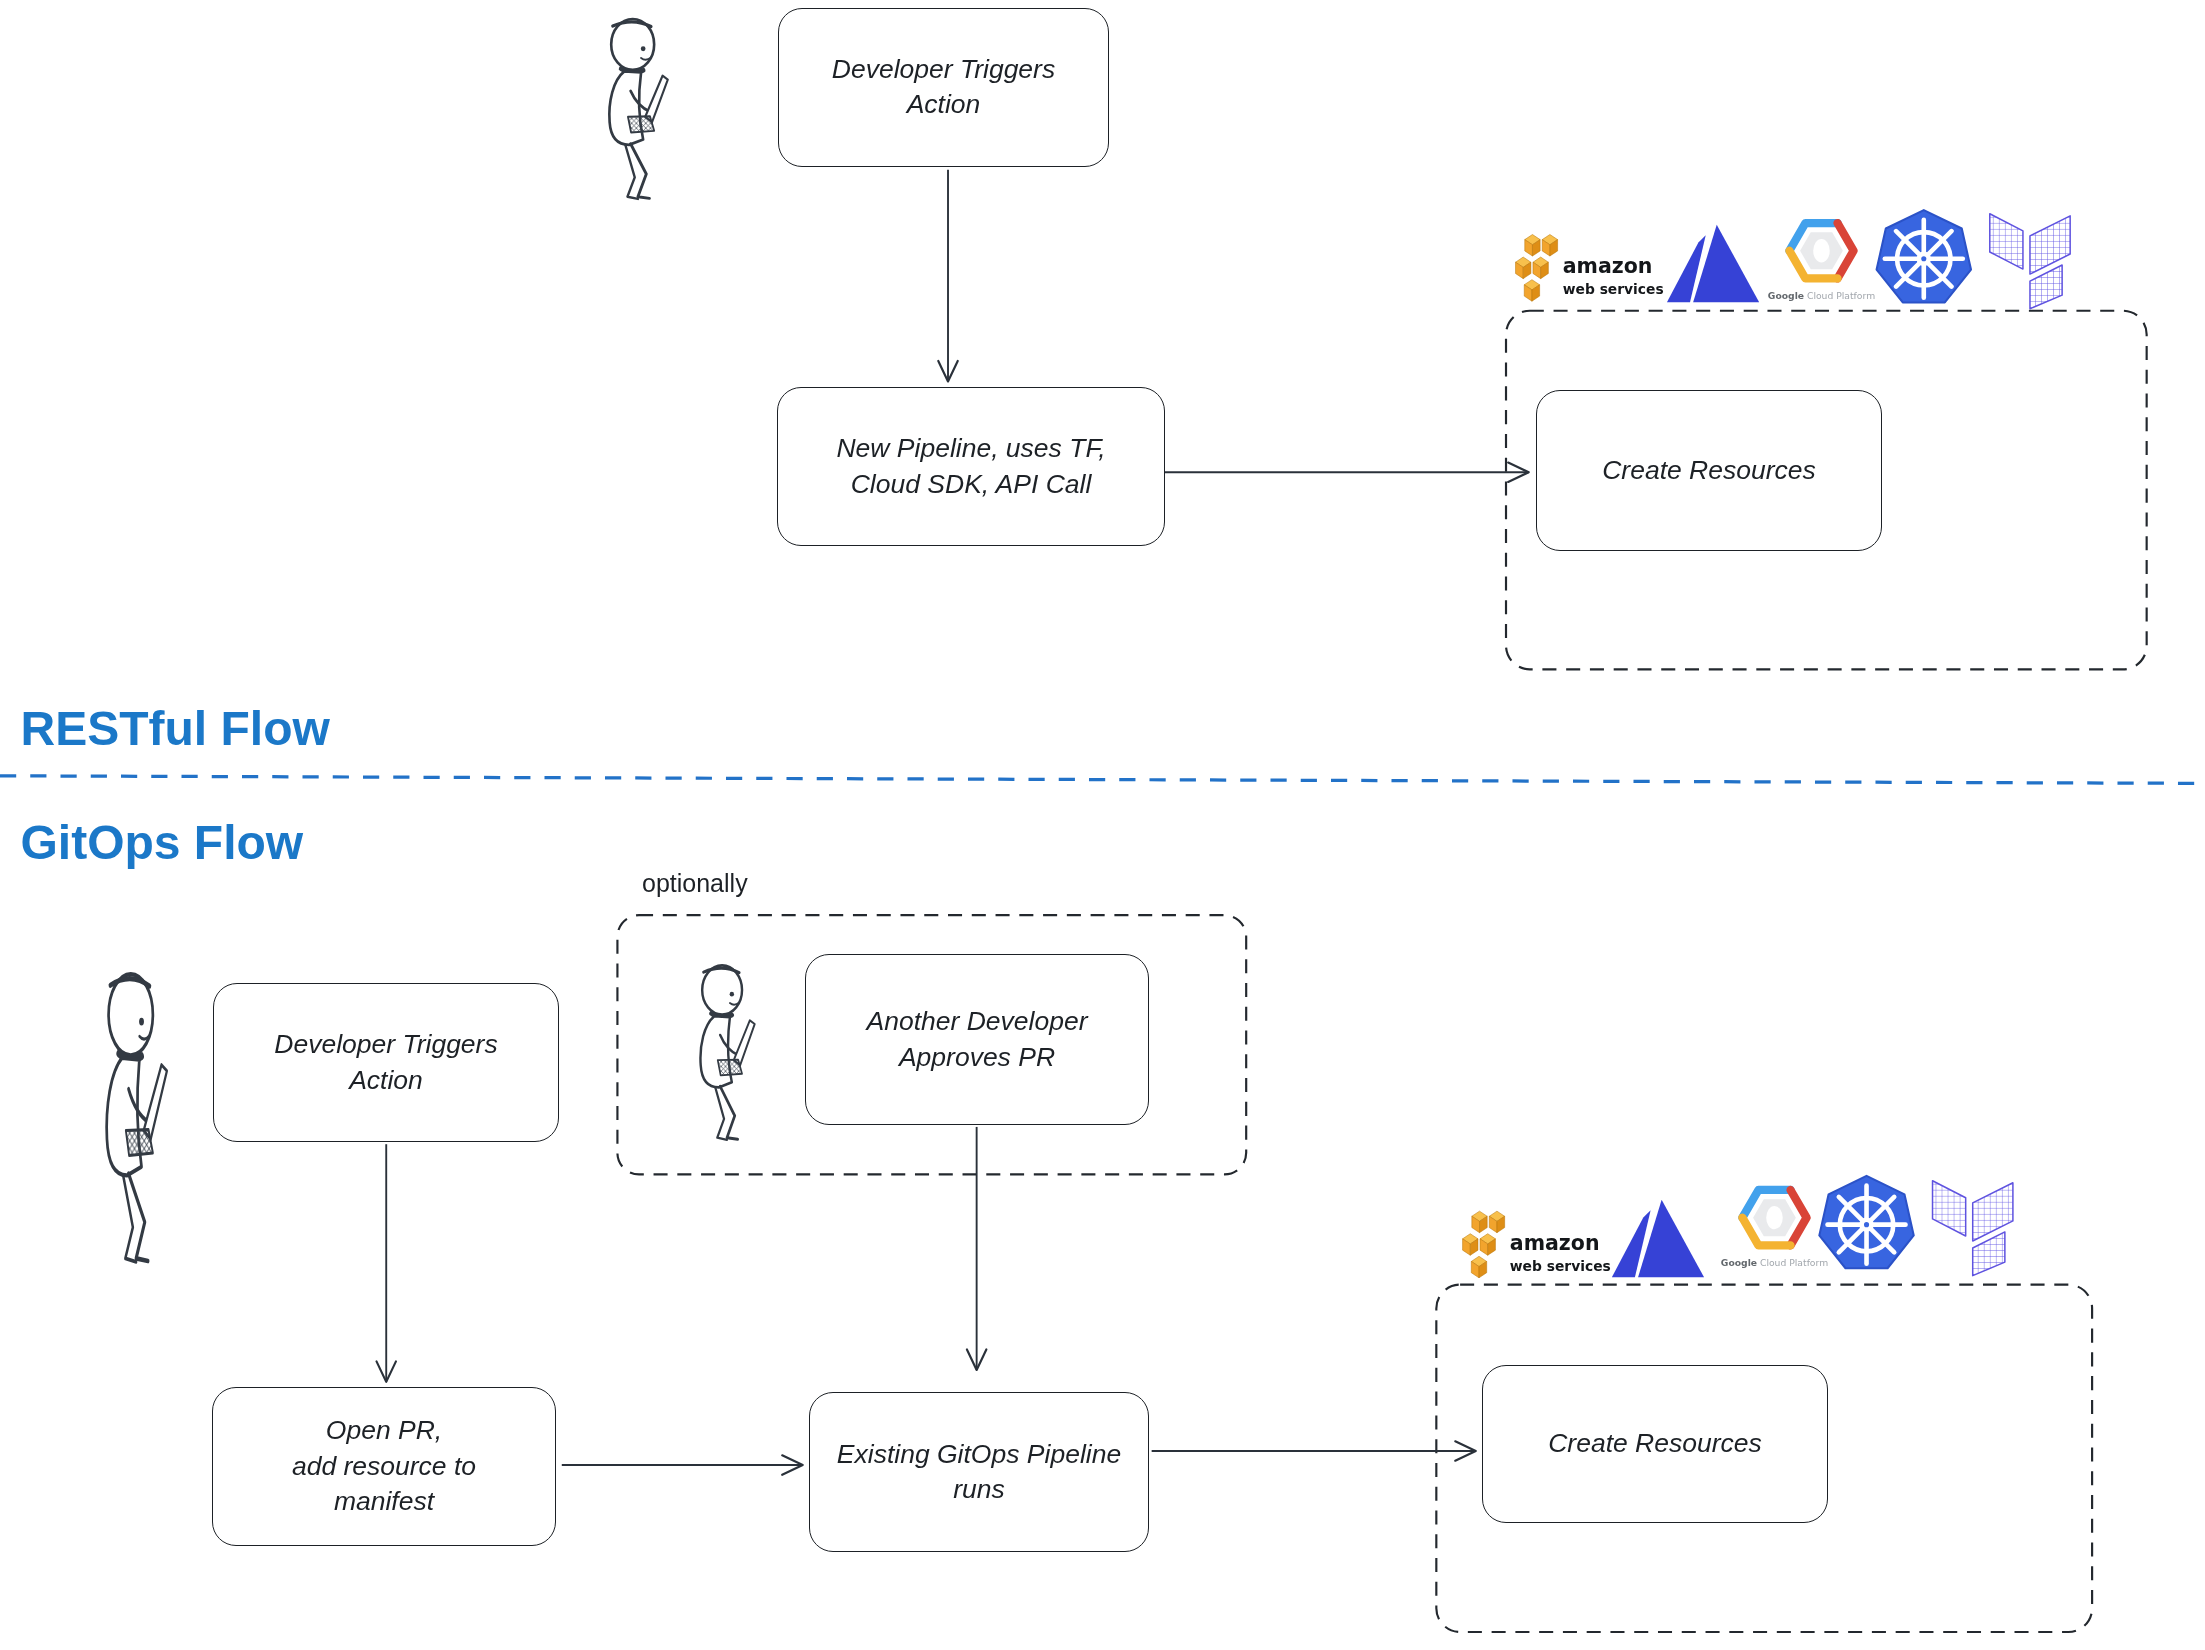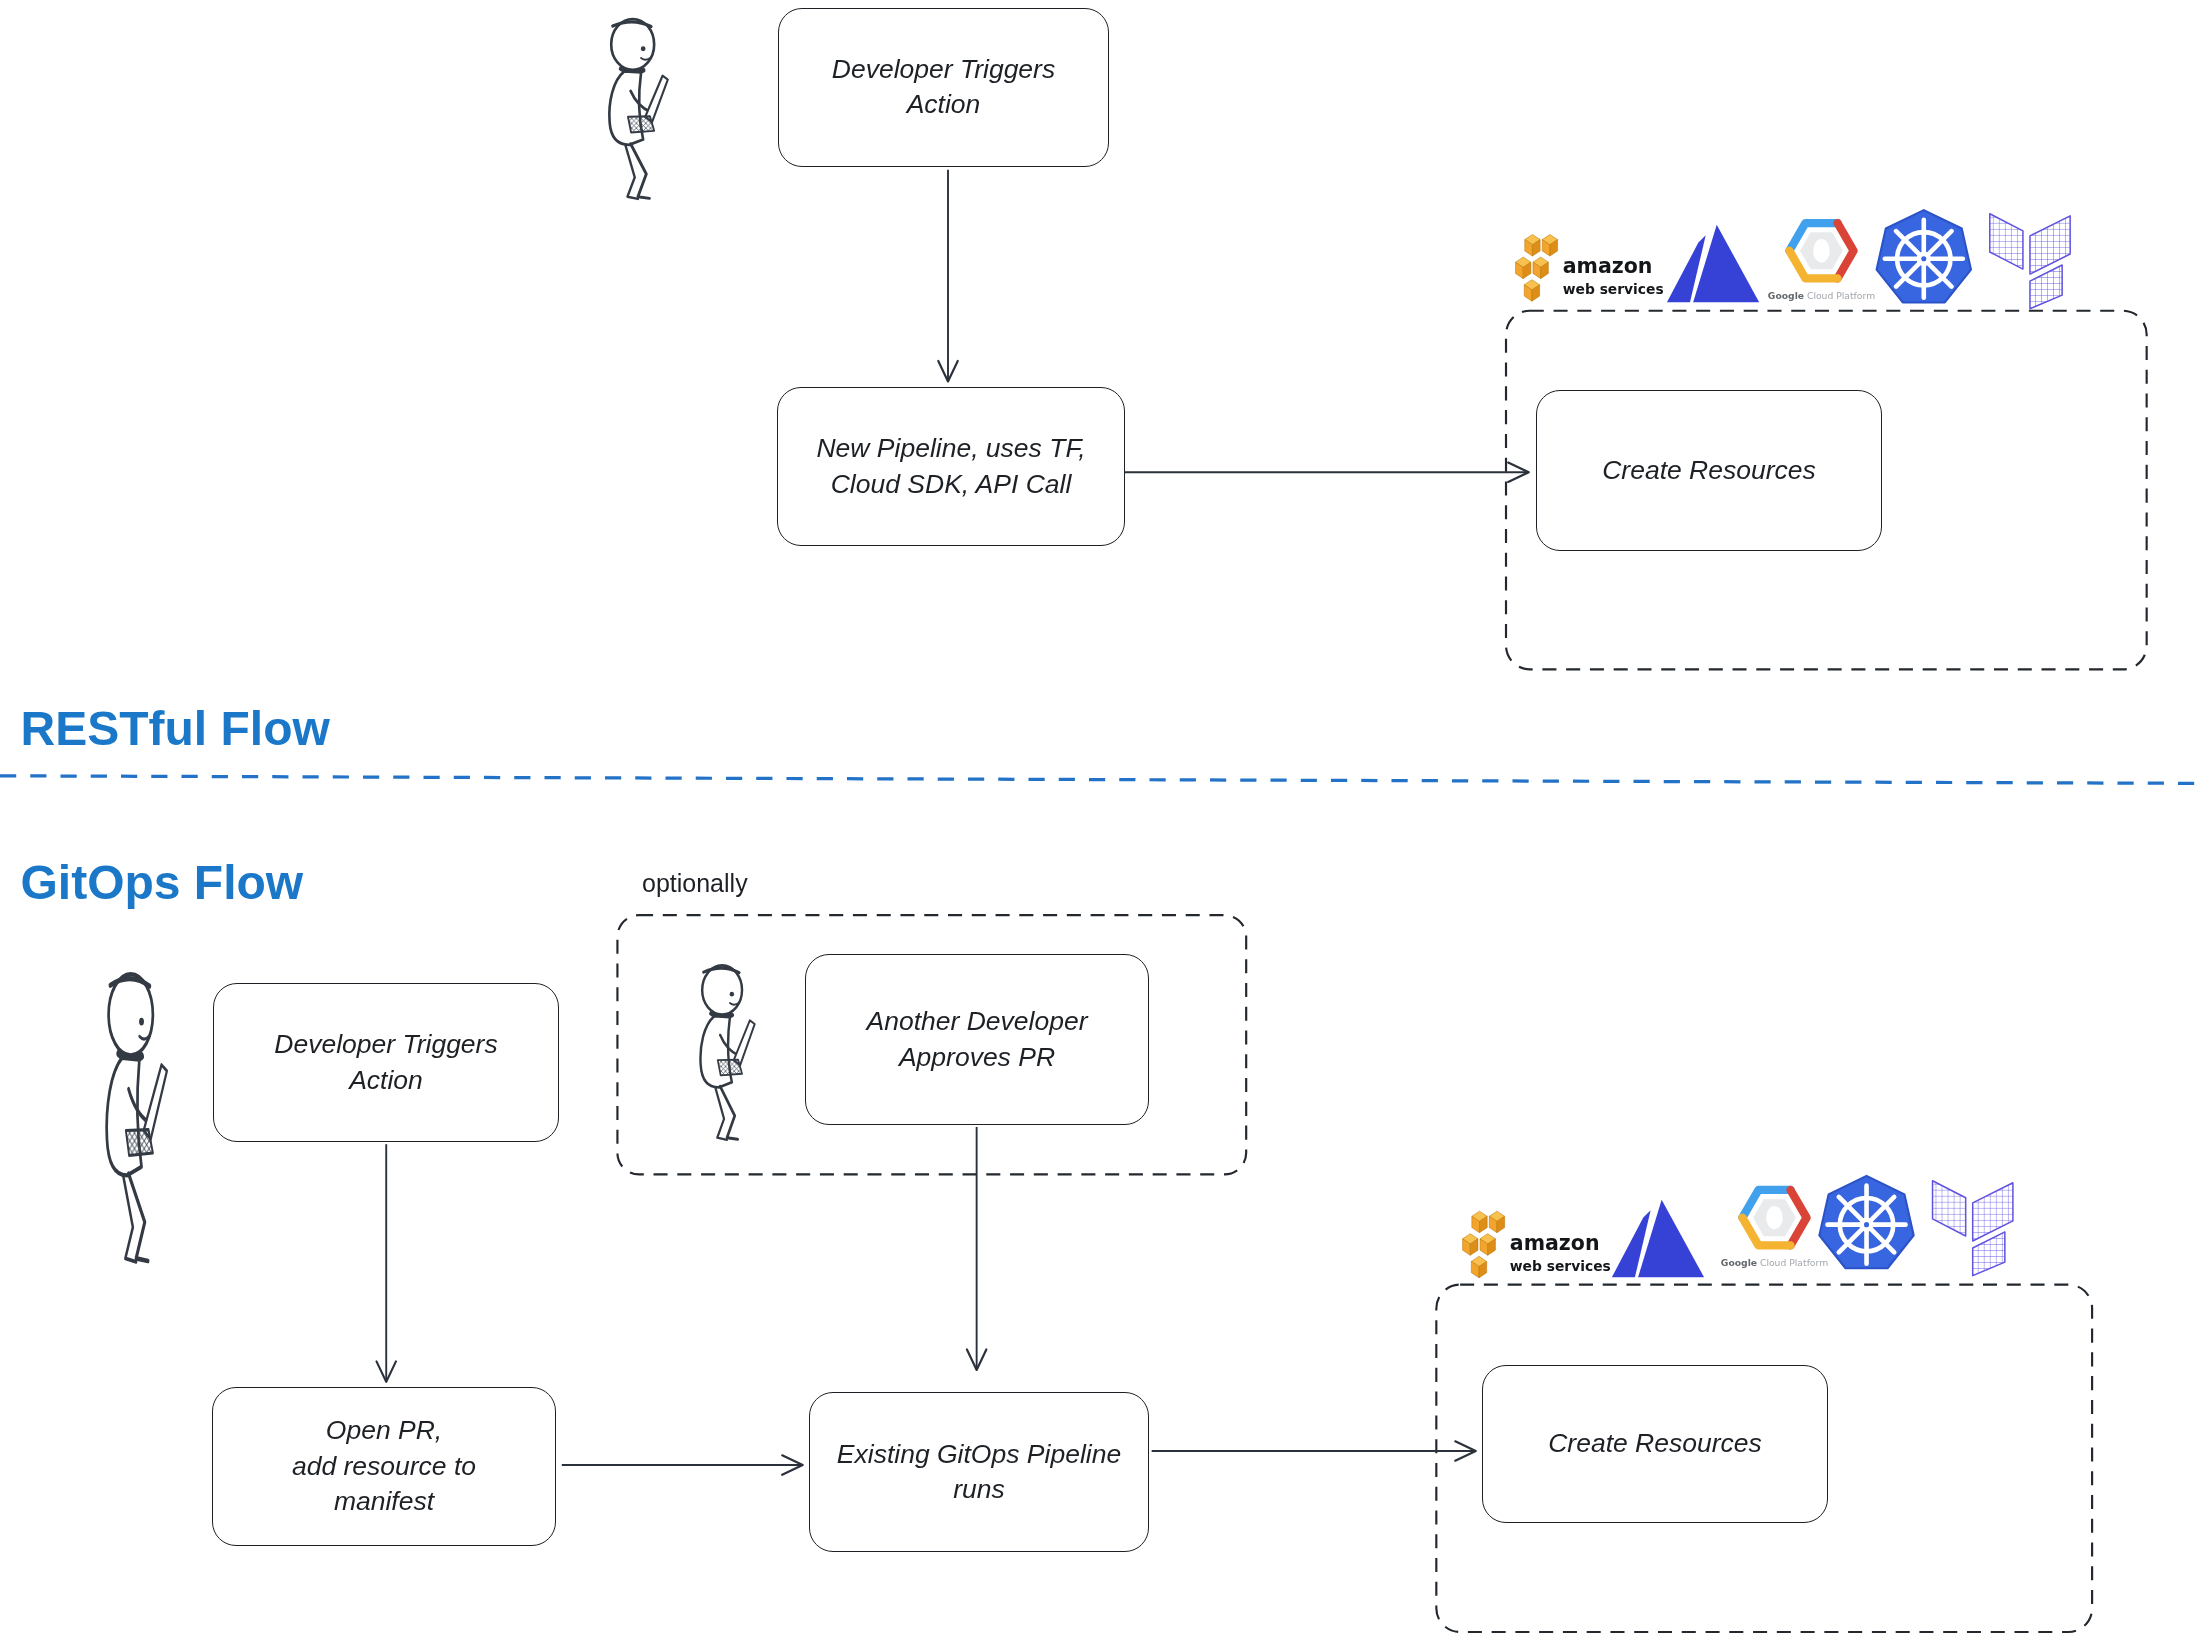--- a/index.html
+++ b/index.html
@@ -183,27 +183,27 @@
       <g transform="translate(3368,2170) scale(0.95)">
         <use href="#sym-k8s" width="185" height="205"></use>
         </g>
       <g transform="translate(3572,2180) scale(0.93)">
         <use href="#sym-tf" width="175" height="195"></use>
         </g>
     </g>
   </svg>
 
   <div class="flow-label" style="left:20.5px;top:701px;">RESTful Flow</div>
-  <div class="flow-label" style="left:20.5px;top:855px;">GitOps Flow</div>
+  <div class="flow-label" style="left:20.5px;top:815px;">GitOps Flow</div>
   <div class="small-label" style="left:642px;top:869px;">optionally</div>
 
   <div class="node" style="left:778px;top:7.6px;width:331px;height:159px;">Developer Triggers
 Action</div>
 
-  <div class="node" style="left:777px;top:387px;width:348px;height:159px;">New Pipeline, uses TF,
+  <div class="node" style="left:777px;top:387px;width:388px;height:159px;">New Pipeline, uses TF,
 Cloud SDK, API Call</div>
 
   <div class="node" style="left:1536px;top:390px;width:346px;height:161px;">Create Resources</div>
 
   <div class="node" style="left:805px;top:954px;width:344px;height:171px;">Another Developer
 Approves PR</div>
 
   <div class="node" style="left:213px;top:983px;width:346px;height:159px;">Developer Triggers
 Action</div>
 

